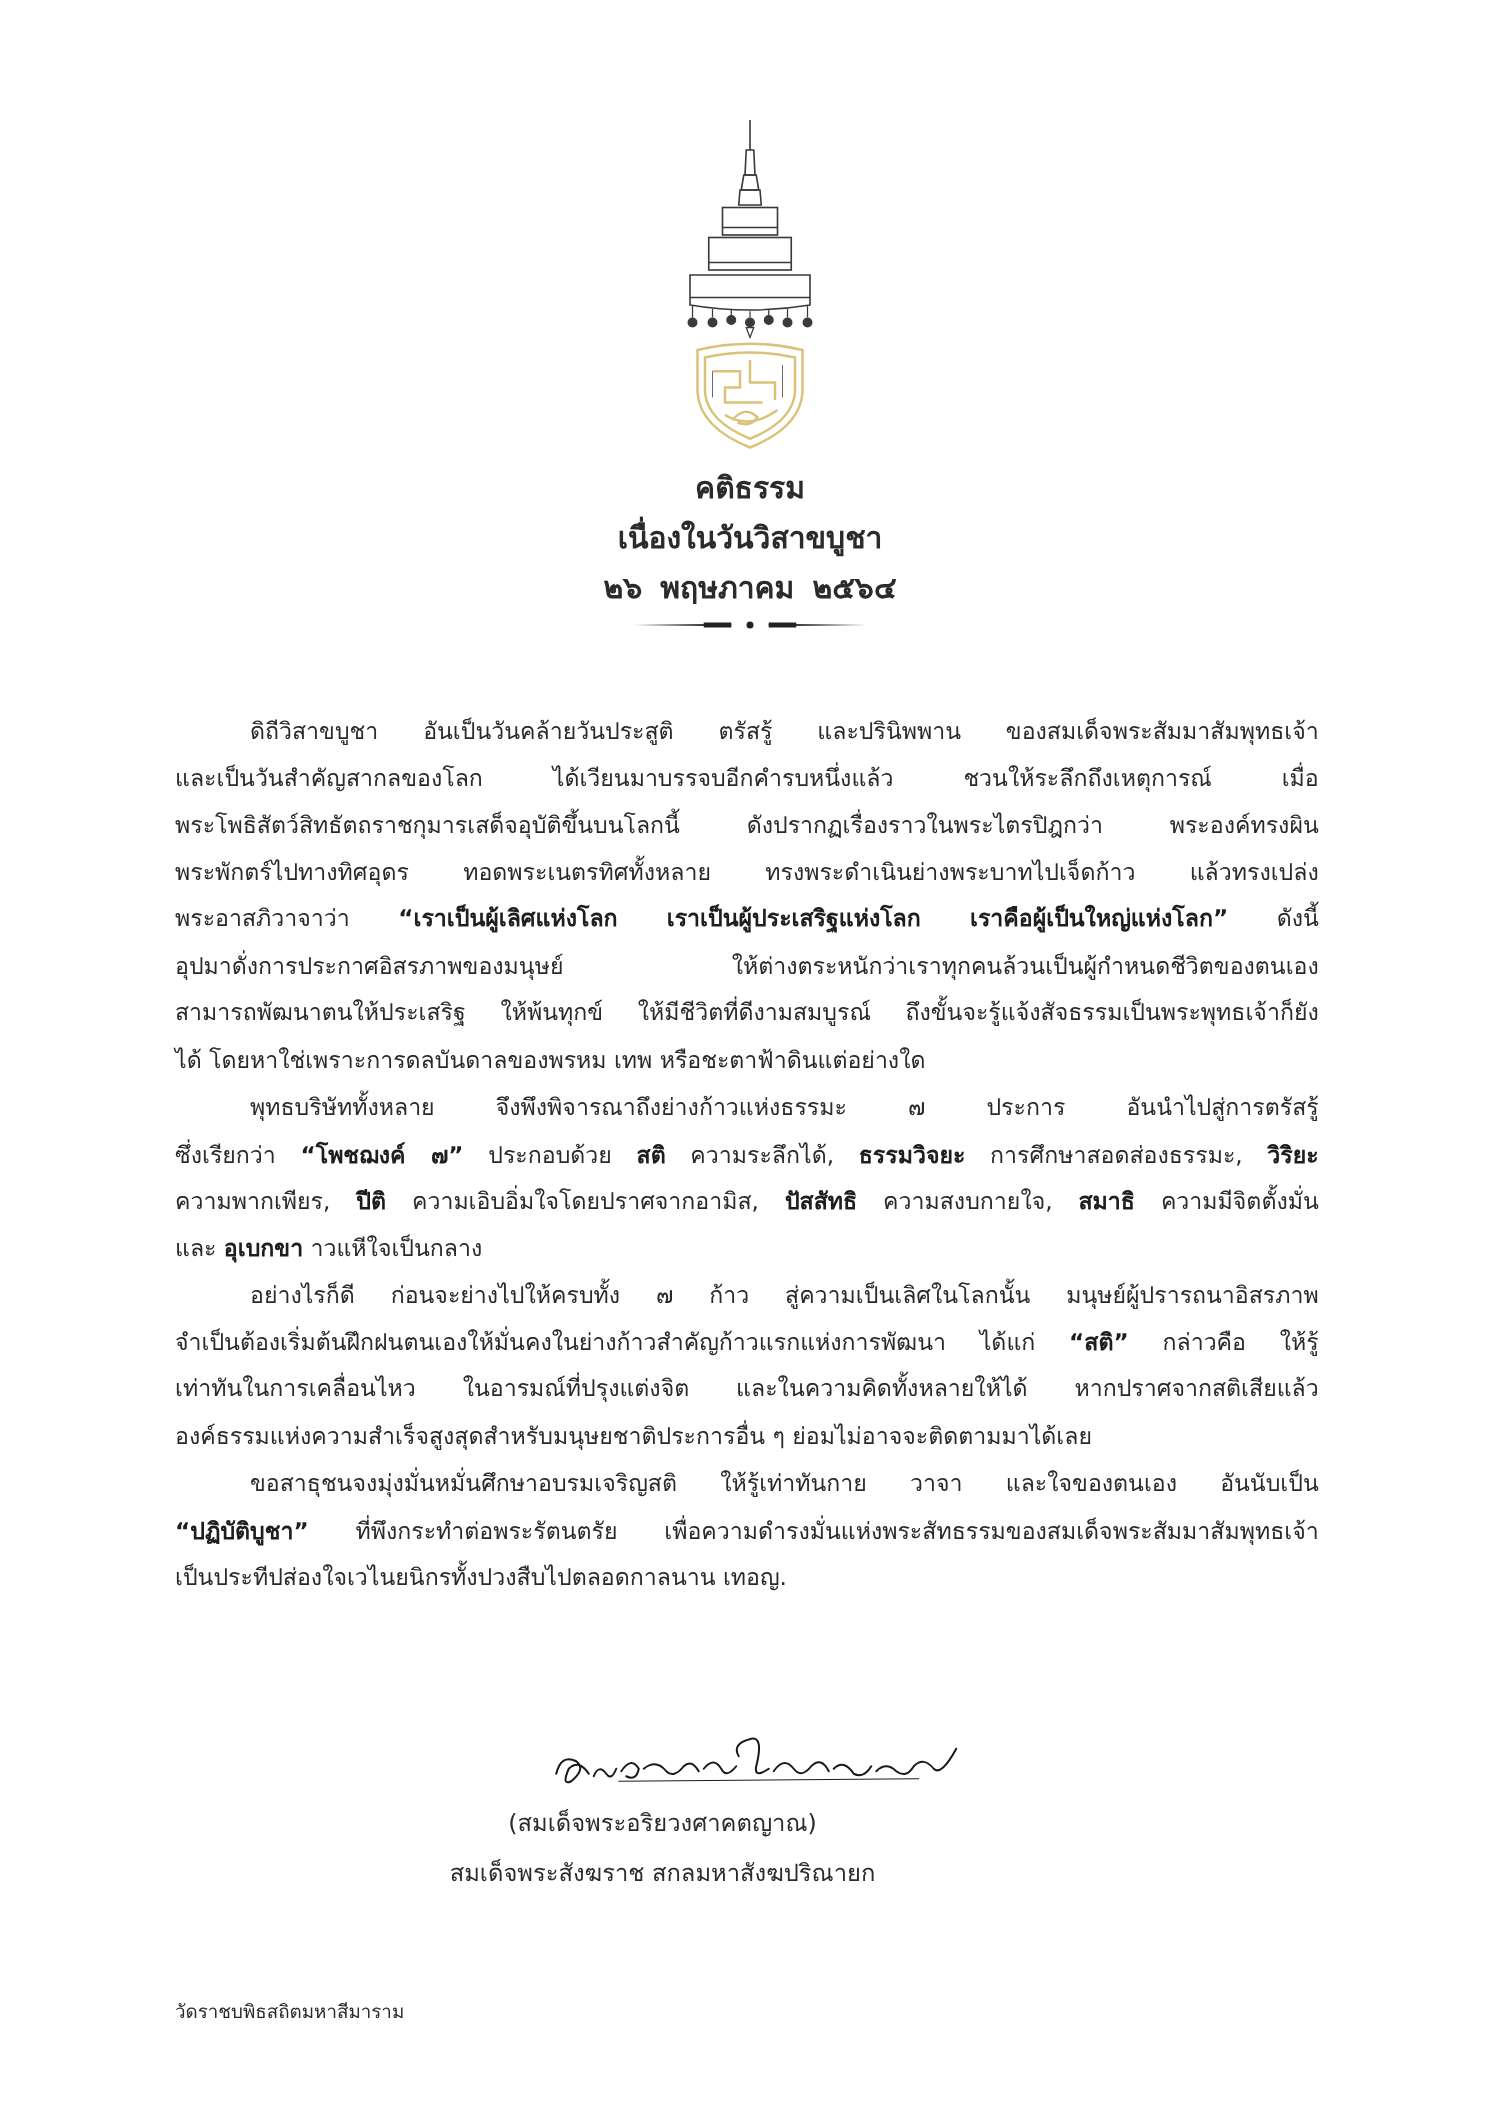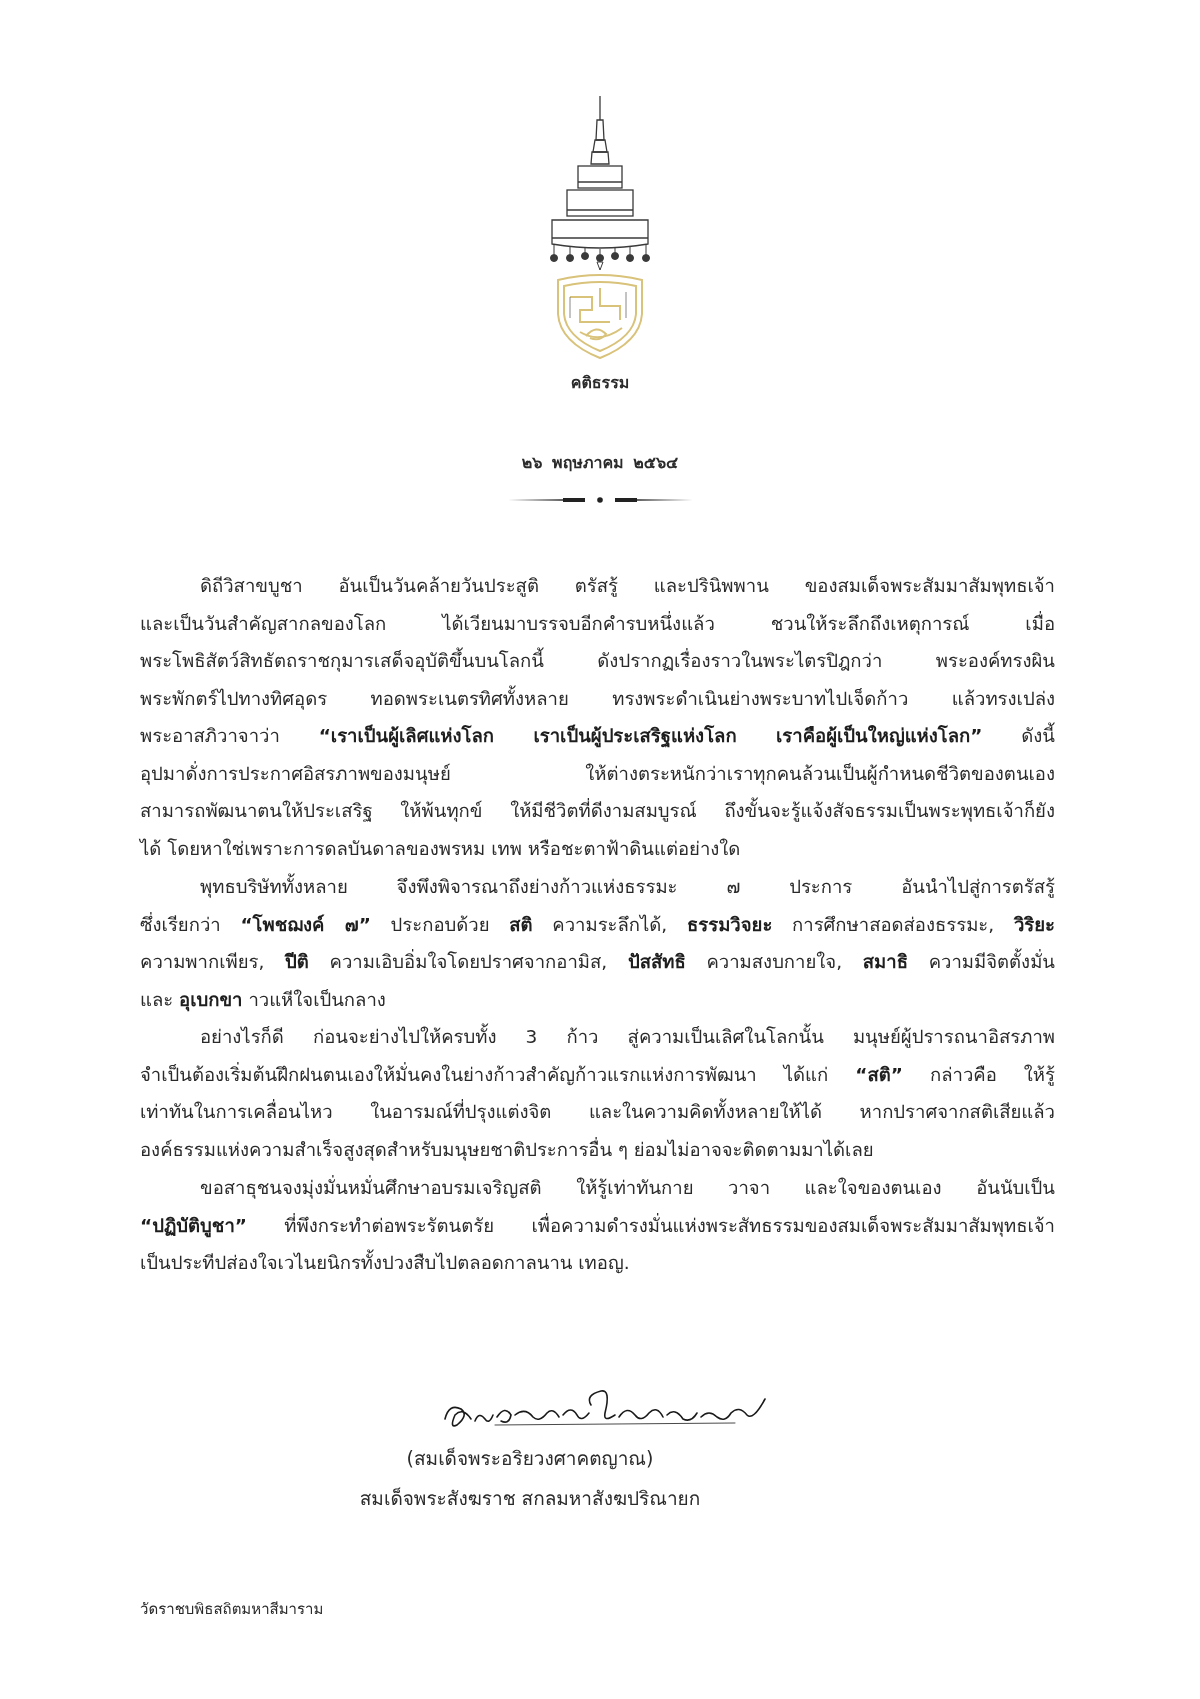--- a/index.html
+++ b/index.html
@@ -27,21 +27,21 @@
       top: 92px;
       width: 120px;
       height: 270px;
     }
     .heading {
       position: absolute;
       left: 0;
       width: 1200px;
       text-align: center;
       font-weight: bold;
-      font-size: 16px;
+      font-size: 24px;
       color: #2b2b2b;
     }
     .heading.h1 { top: 370px; }
     .heading.h2 { top: 410px; }
     .heading.h3 { top: 450px; font-family: Liberation Mono, monospace; }
     .divider {
       position: absolute;
       left: 505px;
       top: 494px;
       width: 190px;
@@ -142,20 +142,21 @@
       <path d="M40 240 Q60 252 82 236"></path>
       <path d="M46 244 Q56 232 66 242 Q60 250 50 246"></path>
     </g>
     <g fill="none" stroke="#6a6a6a" stroke-width="0.8">
       <path d="M30 205 L30 226"></path>
       <path d="M86 200 L86 226"></path>
     </g>
   </svg>
 
   <div class="heading h1">คติธรรม</div>
+  <div class="heading h2">เนื่องในวันวิสาขบูชา</div>
   <div class="heading h3">๒๖ พฤษภาคม ๒๕๖๔</div>
 
   <svg class="divider" viewBox="0 0 190 12">
     <path d="M2 6 L80 5 L80 7 Z" fill="#222"></path>
     <rect x="58" y="4" width="22" height="4" fill="#222"></rect>
     <circle cx="95" cy="6" r="2.8" fill="#222"></circle>
     <path d="M188 6 L110 5 L110 7 Z" fill="#222"></path>
     <rect x="110" y="4" width="22" height="4" fill="#222"></rect>
   </svg>
 
@@ -171,21 +172,21 @@
   </div>
 
   <div class="body-text p2">
     <span class="line indent">พุทธบริษัททั้งหลาย จึงพึงพิจารณาถึงย่างก้าวแห่งธรรมะ ๗ ประการ อันนำไปสู่การตรัสรู้</span>
     <span class="line"><span>ซึ่งเรียกว่า </span><b>“โพชฌงค์ ๗”</b><span> ประกอบด้วย </span><b>สติ</b><span> ความระลึกได้, </span><b>ธรรมวิจยะ</b><span> การศึกษาสอดส่องธรรมะ, </span><b>วิริยะ</b></span>
     <span class="line"><span>ความพากเพียร, </span><b>ปีติ</b><span> ความเอิบอิ่มใจโดยปราศจากอามิส, </span><b>ปัสสัทธิ</b><span> ความสงบกายใจ, </span><b>สมาธิ</b><span> ความมีจิตตั้งมั่น</span></span>
     <span class="line last"><span>และ </span><b>อุเบกขา</b><span> าวแหีใจเป็นกลาง</span></span>
   </div>
 
   <div class="body-text p3">
-    <span class="line indent">อย่างไรก็ดี ก่อนจะย่างไปให้ครบทั้ง 3 ก้าว สู่ความเป็นเลิศในโลกนั้น มนุษย์ผู้ปรารถนาอิสรภาพ</span>
+    <span class="line indent">อย่างไรก็ดี ก่อนจะย่างไปให้ครบทั้ง ๗ ก้าว สู่ความเป็นเลิศในโลกนั้น มนุษย์ผู้ปรารถนาอิสรภาพ</span>
     <span class="line"><span>จำเป็นต้องเริ่มต้นฝึกฝนตนเองให้มั่นคงในย่างก้าวสำคัญก้าวแรกแห่งการพัฒนา ได้แก่ </span><b>“สติ”</b><span> กล่าวคือ ให้รู้</span></span>
     <span class="line">เท่าทันในการเคลื่อนไหว ในอารมณ์ที่ปรุงแต่งจิต และในความคิดทั้งหลายให้ได้ หากปราศจากสติเสียแล้ว</span>
     <span class="line last">องค์ธรรมแห่งความสำเร็จสูงสุดสำหรับมนุษยชาติประการอื่น ๆ ย่อมไม่อาจจะติดตามมาได้เลย</span>
   </div>
 
   <div class="body-text p4">
     <span class="line indent">ขอสาธุชนจงมุ่งมั่นหมั่นศึกษาอบรมเจริญสติ ให้รู้เท่าทันกาย วาจา และใจของตนเอง อันนับเป็น</span>
     <span class="line"><b>“ปฏิบัติบูชา”</b><span> ที่พึงกระทำต่อพระรัตนตรัย เพื่อความดำรงมั่นแห่งพระสัทธรรมของสมเด็จพระสัมมาสัมพุทธเจ้า</span></span>
     <span class="line last">เป็นประทีปส่องใจเวไนยนิกรทั้งปวงสืบไปตลอดกาลนาน เทอญ.</span>
   </div>

